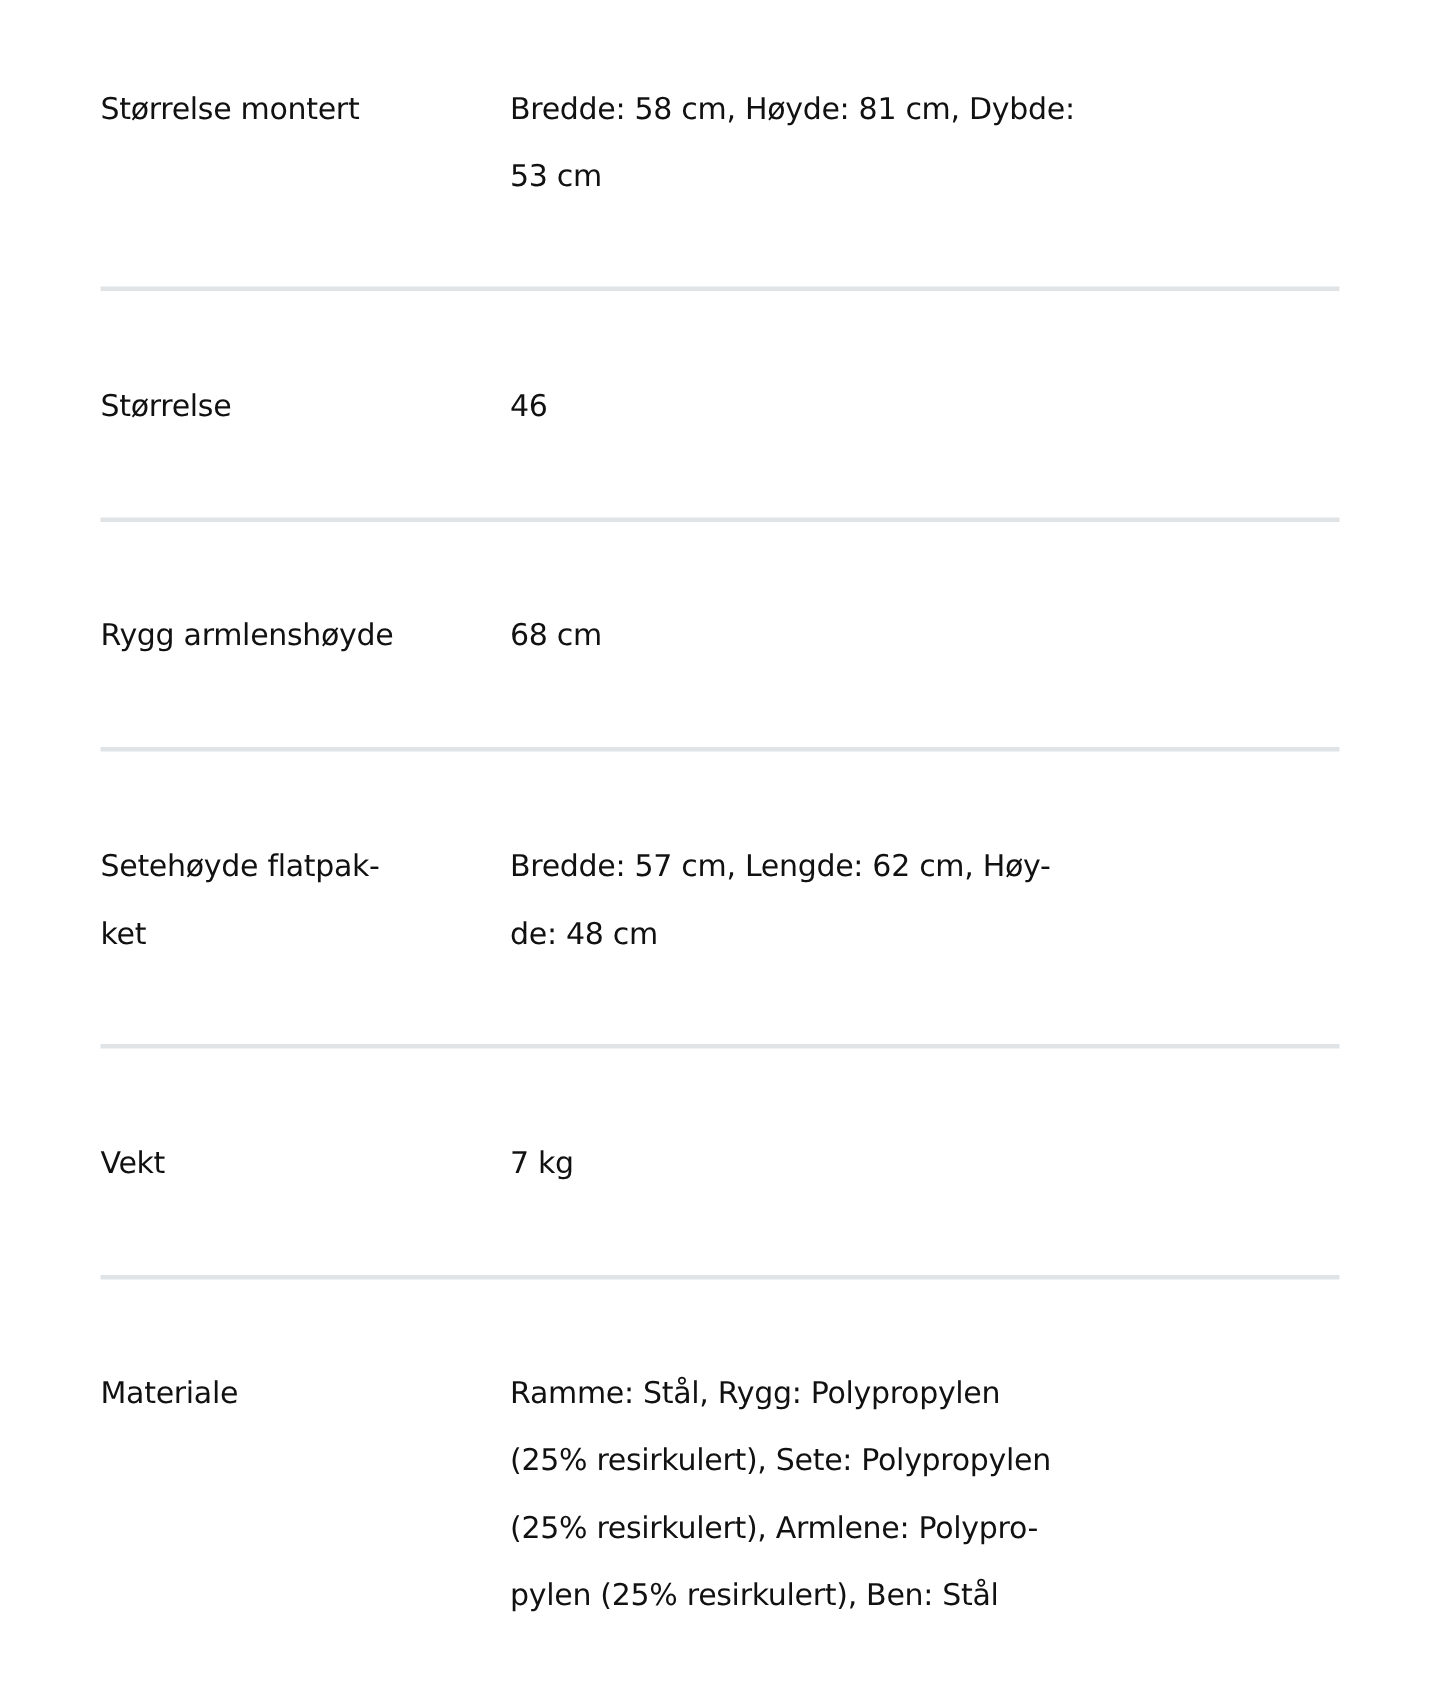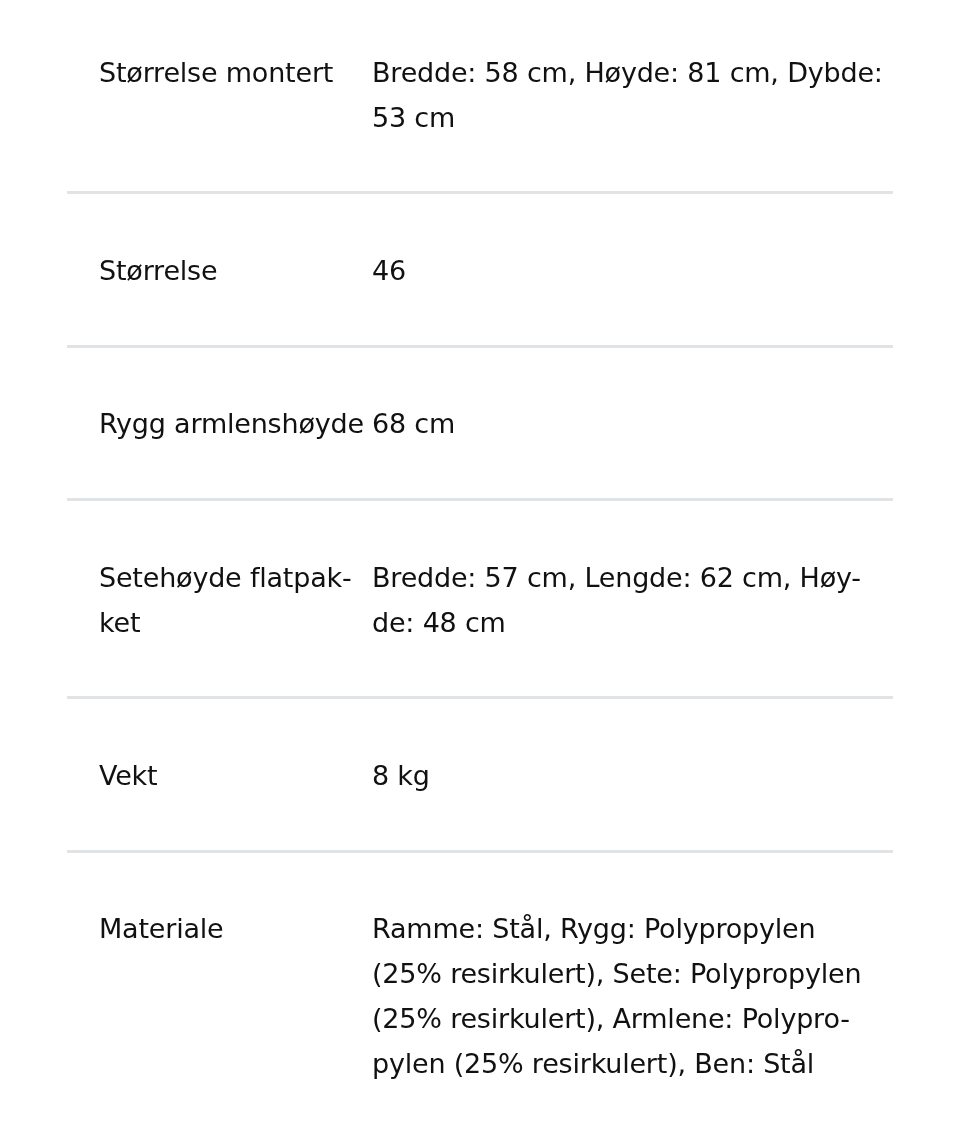--- a/index.html
+++ b/index.html
@@ -16,26 +16,25 @@
       color: #111111;
     }
     .spec-row {
       position: absolute;
       left: 67px;
       width: 826px;
     }
     .spec-label, .spec-value {
       position: absolute;
       top: 0;
-      font-size: 27px;
+      font-size: 20px;
       line-height: 45px;
       letter-spacing: -0.2px;
       white-space: pre;
       color: #111111;
-      margin-left: 32px;
     }
     .spec-label {
       left: 0;
       width: 275px;
     }
     .spec-value {
       left: 273px;
       width: 551px;
     }
     .divider {
@@ -73,21 +72,21 @@
   <div class="spec-row" style="top:555px;">
     <span class="spec-label">Setehøyde flatpak-
 ket</span>
     <span class="spec-value">Bredde: 57 cm, Lengde: 62 cm, Høy-
 de: 48 cm</span>
   </div>
   <div class="divider" style="top:696px;"></div>
 
   <div class="spec-row" style="top:753px;">
     <span class="spec-label">Vekt</span>
-    <span class="spec-value">8 kg</span>
+    <span class="spec-value">7 kg</span>
   </div>
   <div class="divider" style="top:850px;"></div>
 
   <div class="spec-row" style="top:906px;">
     <span class="spec-label">Materiale</span>
     <span class="spec-value">Ramme: Stål, Rygg: Polypropylen
 (25% resirkulert), Sete: Polypropylen
 (25% resirkulert), Armlene: Polypro-
 pylen (25% resirkulert), Ben: Stål</span>
   </div>

